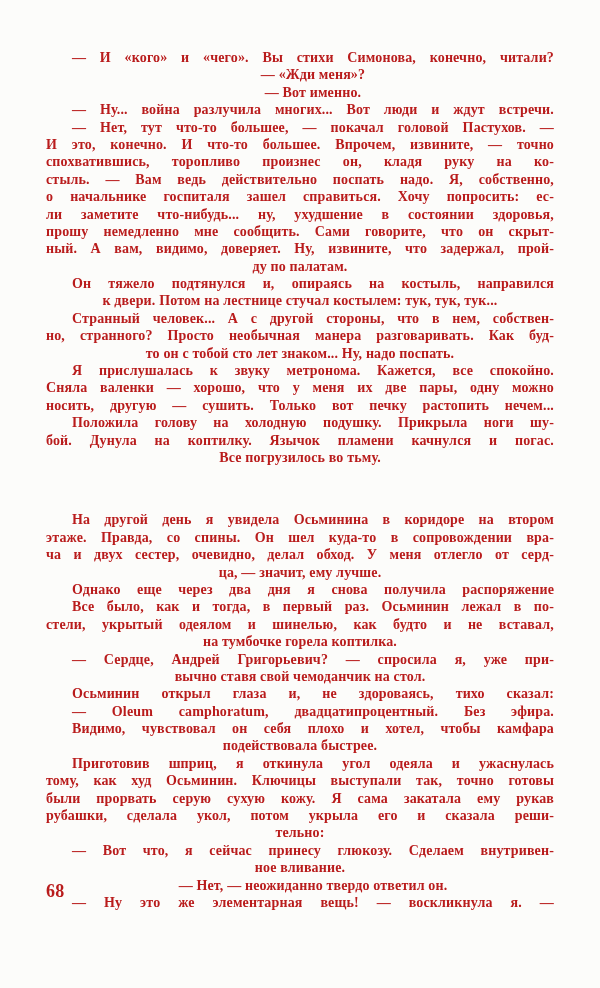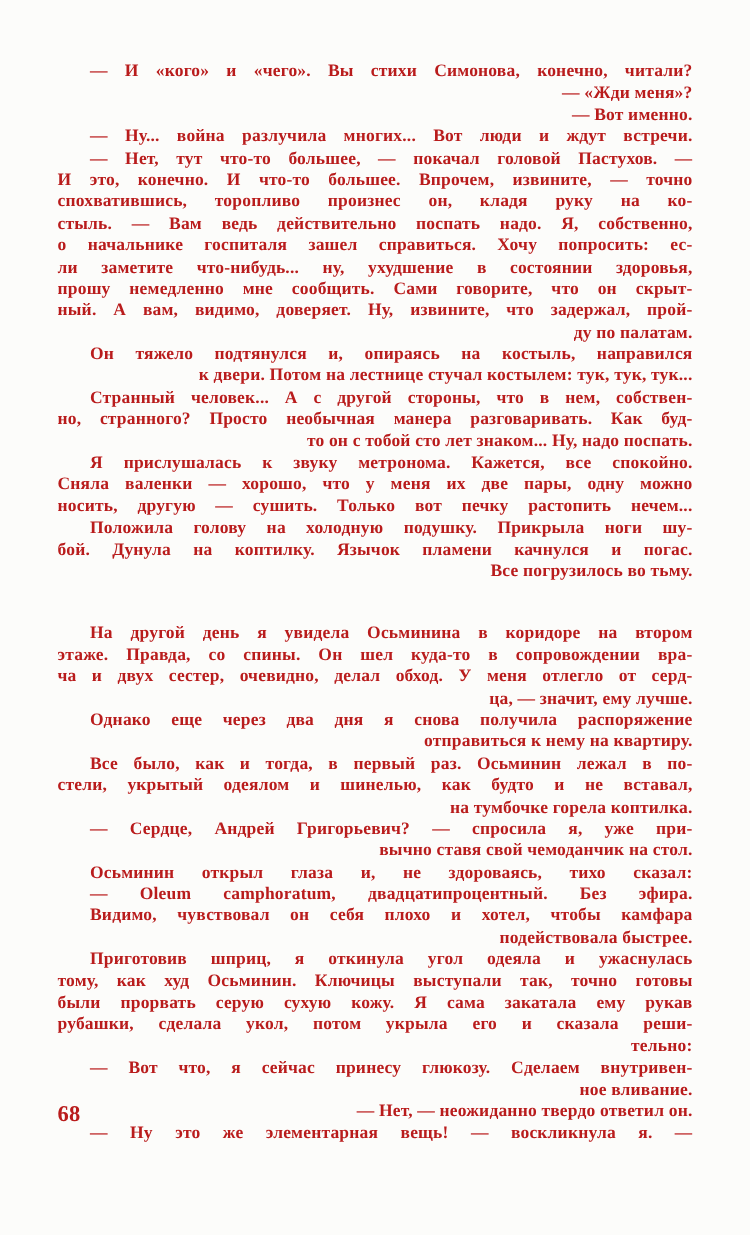--- a/index.html
+++ b/index.html
@@ -20,26 +20,26 @@
   .text-block {
     position: absolute;
     left: 46px;
     top: 49px;
     width: 508px;
     font-size: 14px;
     line-height: 17.4px;
     letter-spacing: 0.15px;
   }
   .section + .section {
-    margin-top: 32px;
+    margin-top: 45px;
   }
   .line {
     height: 17.4px;
     overflow: hidden;
-    text-align: right;
+    text-align: center;
   }
   .line.justify {
     text-align: justify;
     text-align-last: justify;
   }
   .line.indent {
     padding-left: 26px;
   }
   .latin {
     font-weight: bold;
@@ -83,21 +83,20 @@
         <div class="line indent justify">Положила голову на холодную подушку. Прикрыла ноги шу-</div>
         <div class="line justify">бой. Дунула на коптилку. Язычок пламени качнулся и погас.</div>
         <div class="line">Все погрузилось во тьму.</div>
       </div>
       <div class="section">
         <div class="line indent justify">На другой день я увидела Осьминина в коридоре на втором</div>
         <div class="line justify">этаже. Правда, со спины. Он шел куда-то в сопровождении вра-</div>
         <div class="line justify">ча и двух сестер, очевидно, делал обход. У меня отлегло от серд-</div>
         <div class="line">ца, — значит, ему лучше.</div>
         <div class="line indent justify">Однако еще через два дня я снова получила распоряжение</div>
-        <div class="line">отправиться к нему на квартиру.</div>
         <div class="line indent justify">Все было, как и тогда, в первый раз. Осьминин лежал в по-</div>
         <div class="line justify">стели, укрытый одеялом и шинелью, как будто и не вставал,</div>
         <div class="line">на тумбочке горела коптилка.</div>
         <div class="line indent justify">— Сердце, Андрей Григорьевич? — спросила я, уже при-</div>
         <div class="line">вычно ставя свой чемоданчик на стол.</div>
         <div class="line indent justify">Осьминин открыл глаза и, не здороваясь, тихо сказал:</div>
         <div class="line indent justify"><span>— </span><span class="latin">Oleum camphoratum</span><span>, двадцатипроцентный. Без эфира.</span></div>
         <div class="line indent justify">Видимо, чувствовал он себя плохо и хотел, чтобы камфара</div>
         <div class="line">подействовала быстрее.</div>
         <div class="line indent justify">Приготовив шприц, я откинула угол одеяла и ужаснулась</div>

